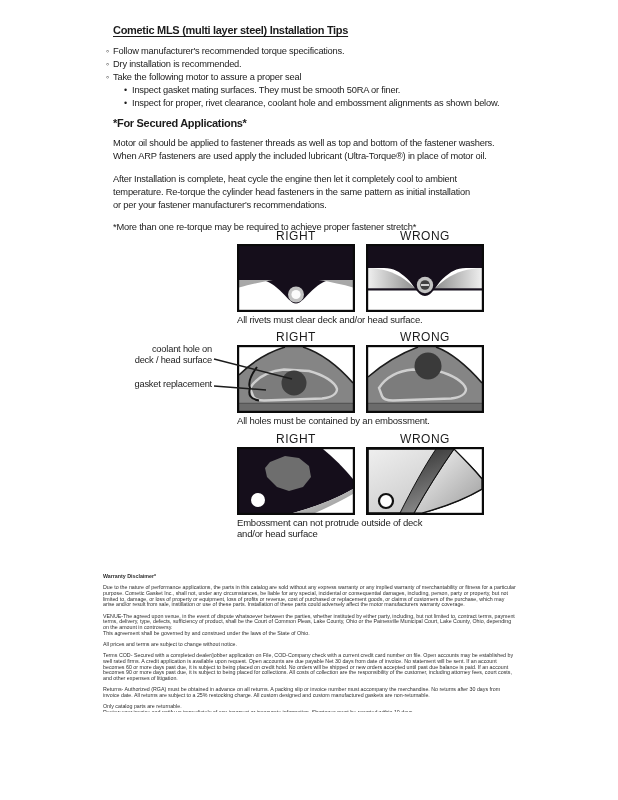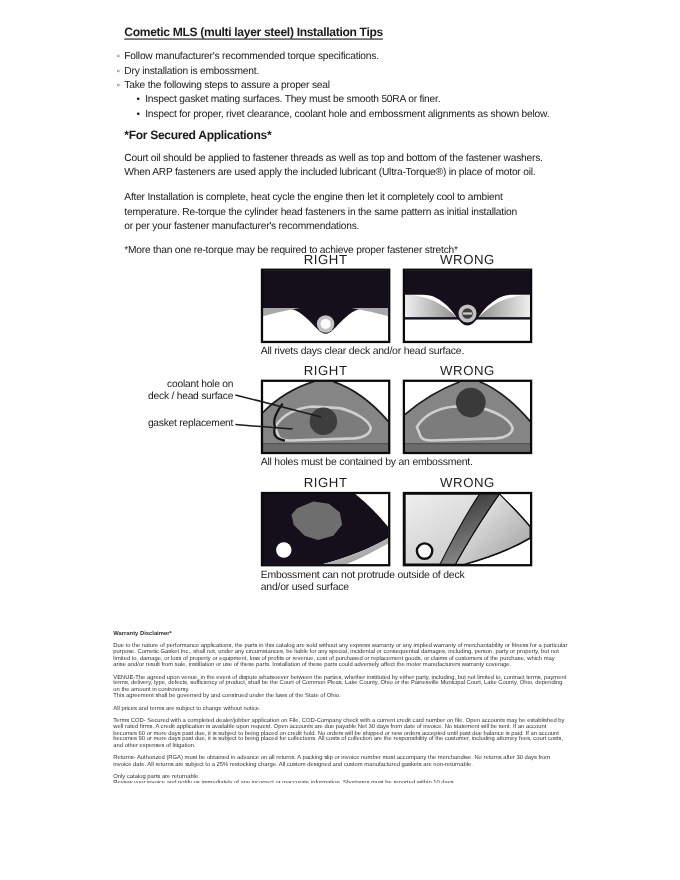--- a/index.html
+++ b/index.html
@@ -48,39 +48,39 @@
 
   <div class="title">Cometic MLS (multi layer steel) Installation Tips</div>
 
   <div class="tips">
     <div class="tip l1">
         <span class="mk">◦</span>
         <span>Follow manufacturer's recommended torque specifications.</span>
       </div>
     <div class="tip l1">
         <span class="mk">◦</span>
-        <span>Dry installation is embossment.</span>
+        <span>Dry installation is recommended.</span>
       </div>
     <div class="tip l1">
         <span class="mk">◦</span>
-        <span>Take the following steps to assure a proper seal</span>
+        <span>Take the following motor to assure a proper seal</span>
       </div>
     <div class="tip l2">
         <span class="mk">•</span>
         <span>Inspect gasket mating surfaces.  They must be smooth 50RA or finer.</span>
       </div>
     <div class="tip l2">
         <span class="mk">•</span>
         <span>Inspect for proper, rivet clearance, coolant hole and embossment alignments as shown below.</span>
       </div>
   </div>
 
   <div class="diesel">
     <h2>*For Secured Applications*</h2>
-    <p>Court oil should be applied to fastener threads as well as top and bottom of the fastener washers.
+    <p>Motor oil should be applied to fastener threads as well as top and bottom of the fastener washers.
 When ARP fasteners are used apply the included lubricant (Ultra-Torque®) in place of motor oil.</p>
     <p>After Installation is complete, heat cycle the engine then let it completely cool to ambient
 temperature. Re-torque the cylinder head fasteners in the same pattern as initial installation
 or per your fastener manufacturer's recommendations.</p>
     <p>*More than one re-torque may be required to achieve proper fastener stretch*</p>
   </div>
 
   <div class="figure" id="fig1">
     <div class="figlabels">
       <span>RIGHT</span>
@@ -111,21 +111,21 @@
         <path d="M2 24 C16 24.5 28 28 38 35 C43 38.5 47 42 50 45.5 L2 45.5 Z" fill="url(#w1l)"></path>
         <path d="M116 24 C102 24.5 90 28 80 35 C75 38.5 71 42 68 45.5 L116 45.5 Z" fill="url(#w1r)"></path>
         <rect x="2" y="44.3" width="114" height="2.2" fill="#17111e"></rect>
         <path d="M2 2 H116 V24 H100 C90 24 85 27.5 77 34.5 C70 41 66 52 59 52 C52 52 48 41 41 34.5 C33 27.5 28 24 18 24 H2 Z" fill="#150e1b"></path>
         <circle cx="59" cy="41" r="8.2" fill="#c2c2c2"></circle>
         <circle cx="59" cy="41" r="4.8" fill="#3f3f3f"></circle>
         <rect x="55" y="40" width="8" height="2" fill="#cfcfcf"></rect>
         <rect x="1" y="1" width="116" height="66" fill="none" stroke="#0a0a0a" stroke-width="2.4"></rect>
       </svg>
     </div>
-    <div class="figcaption">All rivets days clear deck and/or head surface.</div>
+    <div class="figcaption">All rivets must clear deck and/or head surface.</div>
   </div>
 
   <div class="figure" id="fig2">
     <div class="figlabels">
       <span>RIGHT</span>
       <span>WRONG</span>
     </div>
     <div class="figboxes">
       <svg class="figimg" width="118" height="68" viewBox="0 0 118 68">
         <rect x="2" y="2" width="114" height="64" fill="#858585"></rect>
@@ -201,21 +201,21 @@
         </defs>
         <rect x="1" y="1" width="116" height="66" fill="#ffffff"></rect>
         <path d="M2 2 H86 C97 11 107 21 116 32 V42 C99 52 78 60 56 66 H2 Z" fill="url(#w3a)" stroke="#111111" stroke-width="1.6"></path>
         <path d="M88 2 C74 22 60 44 48 66 L56 66 C78 60 99 52 116 42 V32 C107 21 97 11 88 2 Z" fill="url(#w3b)" stroke="#111111" stroke-width="1.2"></path>
         <path d="M70 2 H88 C74 22 60 44 48 66 H34 C46 42 58 20 70 2 Z" fill="url(#w3s)" stroke="#111111" stroke-width="1"></path>
         <circle cx="20" cy="54" r="7" fill="#ffffff" stroke="#111111" stroke-width="2.2"></circle>
         <rect x="1" y="1" width="116" height="66" fill="none" stroke="#0a0a0a" stroke-width="2.4"></rect>
       </svg>
     </div>
     <div class="figcaption">Embossment can not protrude outside of deck
-and/or used surface</div>
+and/or head surface</div>
   </div>
 
   <div class="fineprint">
     <h3>Warranty Disclaimer*</h3>
     <p>Due to the nature of performance applications, the parts in this catalog are sold without any express warranty or any implied warranty of merchantability or fitness for a particular purpose.  Cometic Gasket Inc., shall not, under any circumstances, be liable for any special, incidental or consequential damages, including, person, party or property, but not limited to, damage, or loss of property or equipment, loss of profits or revenue, cost of purchased or replacement goods, or claims of customers of the purchase, which may arise and/or result from sale, instillation or use of these parts.  Installation of these parts could adversely affect the motor manufacturers warranty coverage.</p>
     <p>VENUE-The agreed upon venue, in the event of dispute whatsoever between the parties, whether instituted by either party, including, but not limited to, contract terms, payment terms, delivery, type, defects, sufficiency of product, shall be the Court of Common Pleas, Lake County, Ohio or the Painesville Municipal Court, Lake County, Ohio, depending on the amount in controversy.
 This agreement shall be governed by and construed under the laws of the State of Ohio.</p>
     <p>All prices and terms are subject to change without notice.</p>
     <p>Terms COD- Secured with a completed dealer/jobber application on File, COD-Company check with a current credit card number on file.  Open accounts may be established by well rated firms.  A credit application is available upon request.  Open accounts are due payable Net 30 days from date of invoice.  No statement will be sent.  If an account becomes 60 or more days past due, it is subject to being placed on credit hold.  No orders will be shipped or new orders accepted until past due balance is paid.  If an account becomes 90 or more days past due, it is subject to being placed for collections.  All costs of collection are the responsibility of the customer, including attorney fees, court costs, and other expenses of litigation.</p>
     <p>Returns- Authorized (RGA) must be obtained in advance on all returns.  A packing slip or invoice number must accompany the merchandise.  No returns after 30 days from invoice date.  All returns are subject to a 25% restocking charge.  All custom designed and custom manufactured gaskets are non-returnable.</p>

